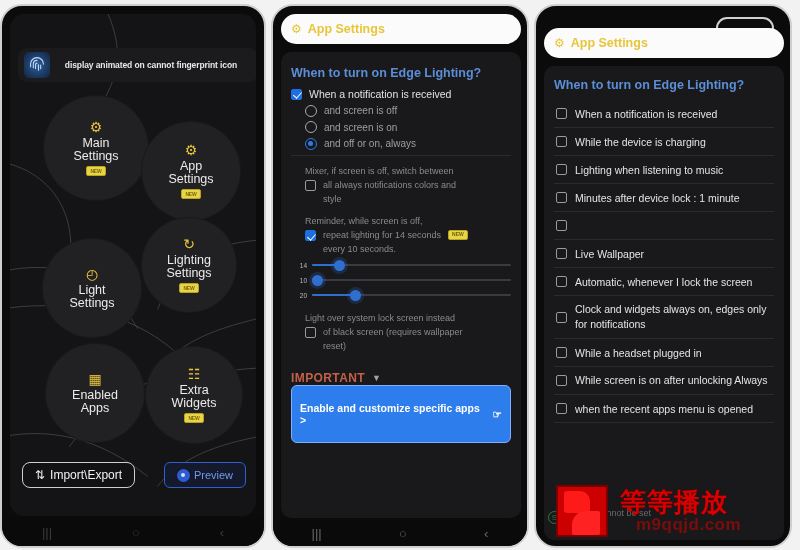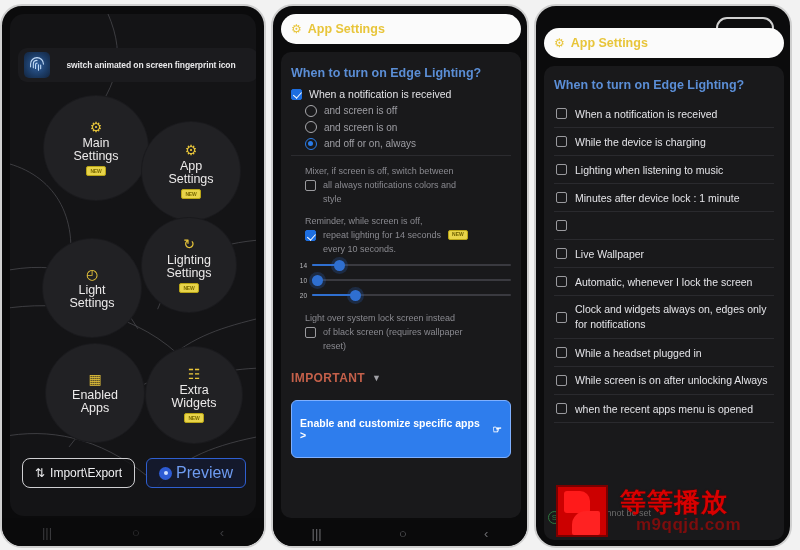--- a/index.html
+++ b/index.html
@@ -121,21 +121,21 @@
     padding: 5px 12px;
     font-size: 12px;
     color: #f0f0f2;
     background: rgba(18,18,20,0.8);
   }
   .btn-preview {
     display: flex; align-items: center; gap: 4px;
     border: 1px solid #2f5fd0;
     border-radius: 6px;
     padding: 5px 12px;
-    font-size: 16px;
+    font-size: 11px;
     color: #6e9bf0;
     background: rgba(20,26,48,0.85);
   }
   .eye {
     width: 13px; height: 13px; border-radius: 50%;
     background: #2d5bd4; display:inline-block;
     position: relative;
   }
   .eye::after {
     content:""; position:absolute; left:4.5px; top:4px;
@@ -242,21 +242,21 @@
   }
 
   .important {
     margin-top: 18px;
     display: flex; align-items: center; gap: 7px;
     color: #c4604a; font-size: 12px; font-weight: bold;
     letter-spacing: 0.4px;
   }
   .chev { color: #a0a0a6; font-size: 9px; }
   .cta {
-    margin-top: 15px;
+    margin-top: 0;
     background: #2e7ded;
     border: 1px solid #7fb0ff;
     border-radius: 6px;
     color: #ffffff;
     font-size: 10.5px; font-weight: bold;
     padding: 16px 8px;
     display: flex; align-items: center; justify-content: center; gap: 5px;
   }
 
   
@@ -347,21 +347,21 @@
         <div class="fp-icon">
           <svg width="22" height="22" viewBox="0 0 24 24" fill="none" stroke="#bfd8f5" stroke-width="1.2" stroke-linecap="round">
             <path d="M12 4c-4 0-7 3-7 7v3"></path>
             <path d="M12 7c-2.3 0-4 1.8-4 4v4"></path>
             <path d="M12 10c-.9 0-1.6.8-1.6 1.7v4"></path>
             <path d="M19 11c0-4-3-7-7-7"></path>
             <path d="M16 12v4"></path>
             <path d="M13.6 11.7v6"></path>
           </svg>
         </div>
-        <div class="fp-text">switch animated on screen fingerprint icon</div>
+        <div class="fp-text">display animated on cannot fingerprint icon</div>
       </div>
 
       <div class="circ c-main">
         <div class="cicon">⚙</div>
         <div class="clabel">Main</div>
         <div class="clabel">Settings</div>
         <div class="badge-new">NEW</div>
       </div>
 
       <div class="circ c-app">

